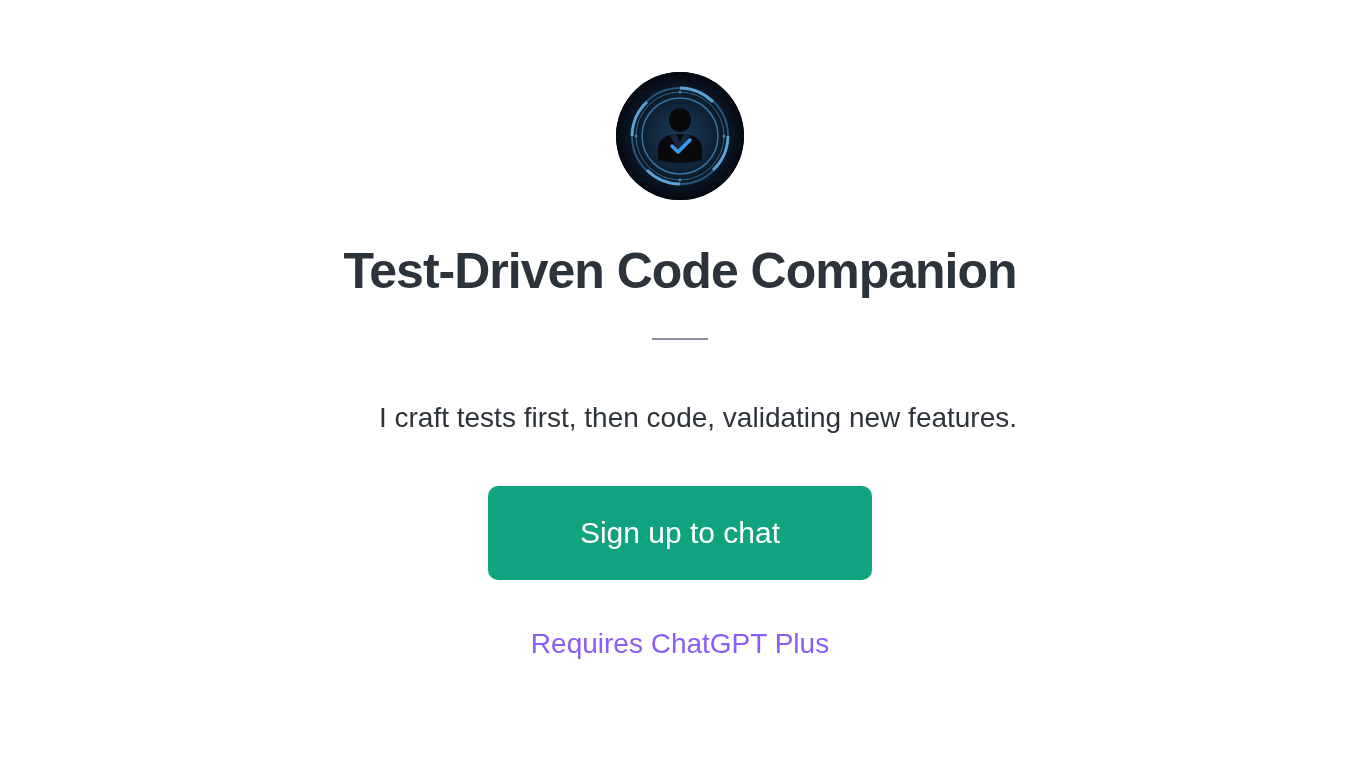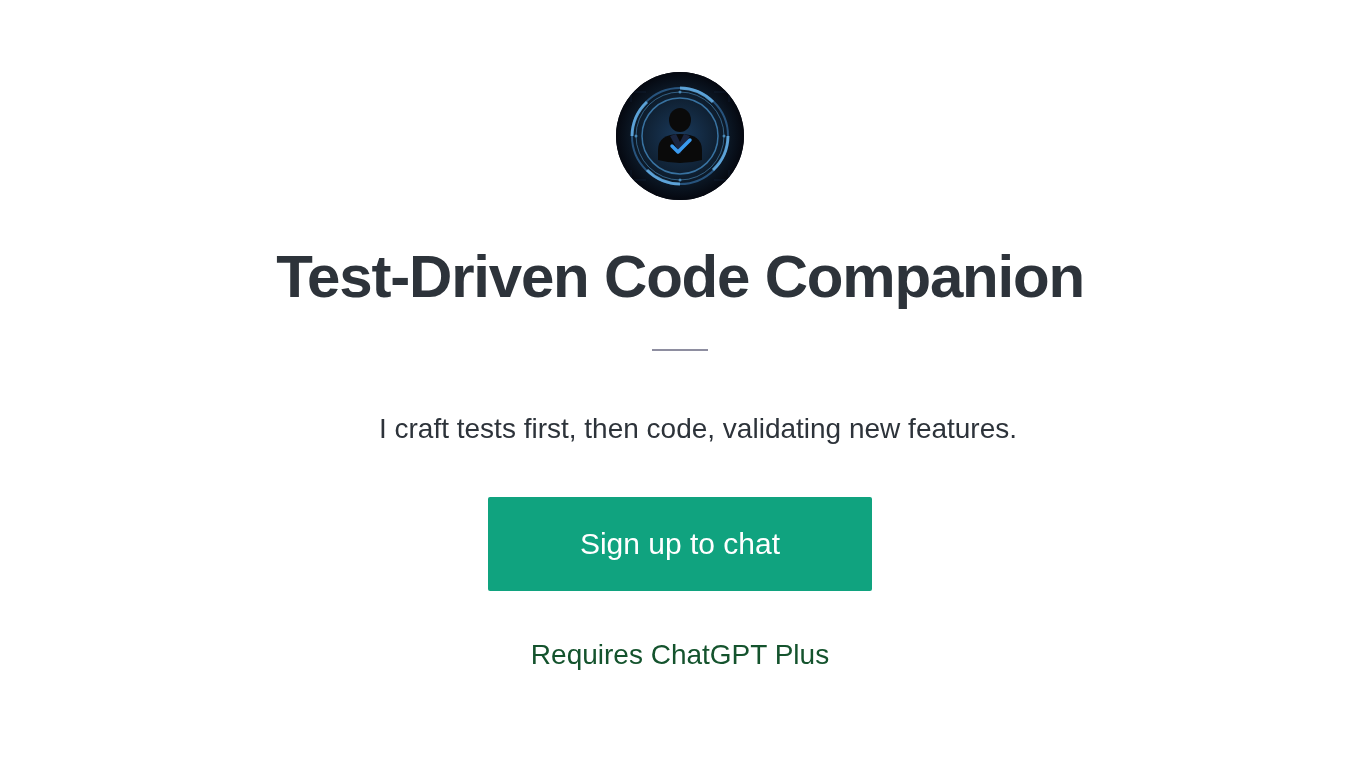--- a/index.html
+++ b/index.html
@@ -30,21 +30,21 @@
       justify-content: center;
       margin-bottom: 42px;
     }
     
     .avatar-svg {
       width: 100%;
       height: 100%;
     }
     
     .title {
-      font-size: 60px;
+      font-size: 50px;
       font-weight: 600;
       color: #2d333a;
       letter-spacing: -0.02em;
       margin-bottom: 38px;
     }
     
     .divider {
       width: 56px;
       height: 2px;
       background: #8e8ea0;
@@ -56,32 +56,32 @@
       color: #2d333a;
       font-weight: 400;
       margin-bottom: 52px;
       margin-left: 36px;
     }
     
     .signup-button {
       background: #10a37f;
       color: #ffffff;
       border: none;
-      border-radius: 2px;
+      border-radius: 10px;
       padding: 30px 92px;
       font-size: 30px;
       font-weight: 400;
       cursor: pointer;
       font-family: inherit;
       margin-bottom: 48px;
     }
     
     .requirement {
       font-size: 28px;
-      color: #14532d;
+      color: #8b5cf6;
       font-weight: 400;
       text-align: right;
     }
   </style>
 </head>
 <body>
 
 <div class="avatar-container">
   <svg class="avatar-svg" viewBox="0 0 128 128">
     <defs>

